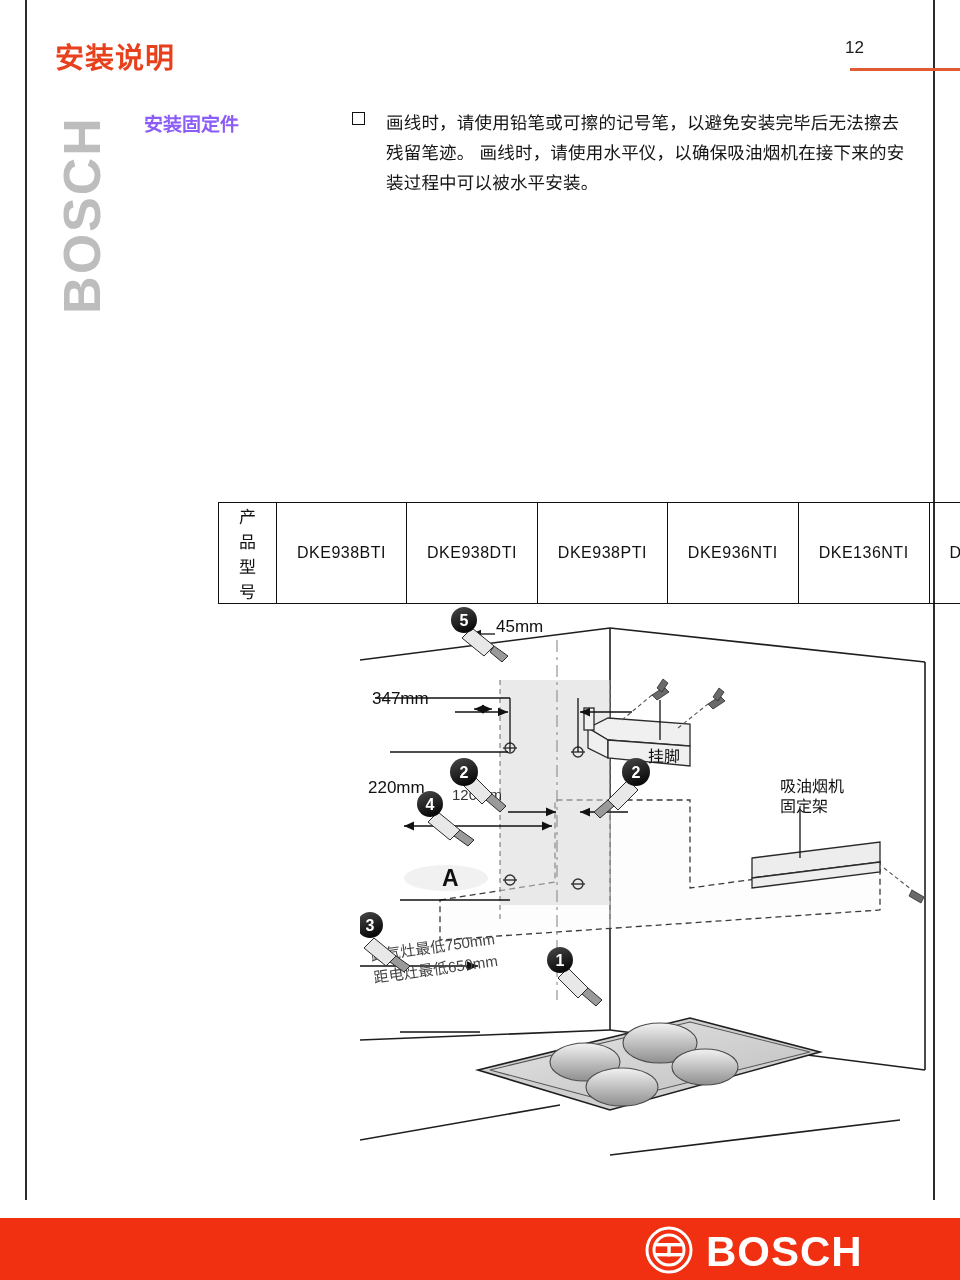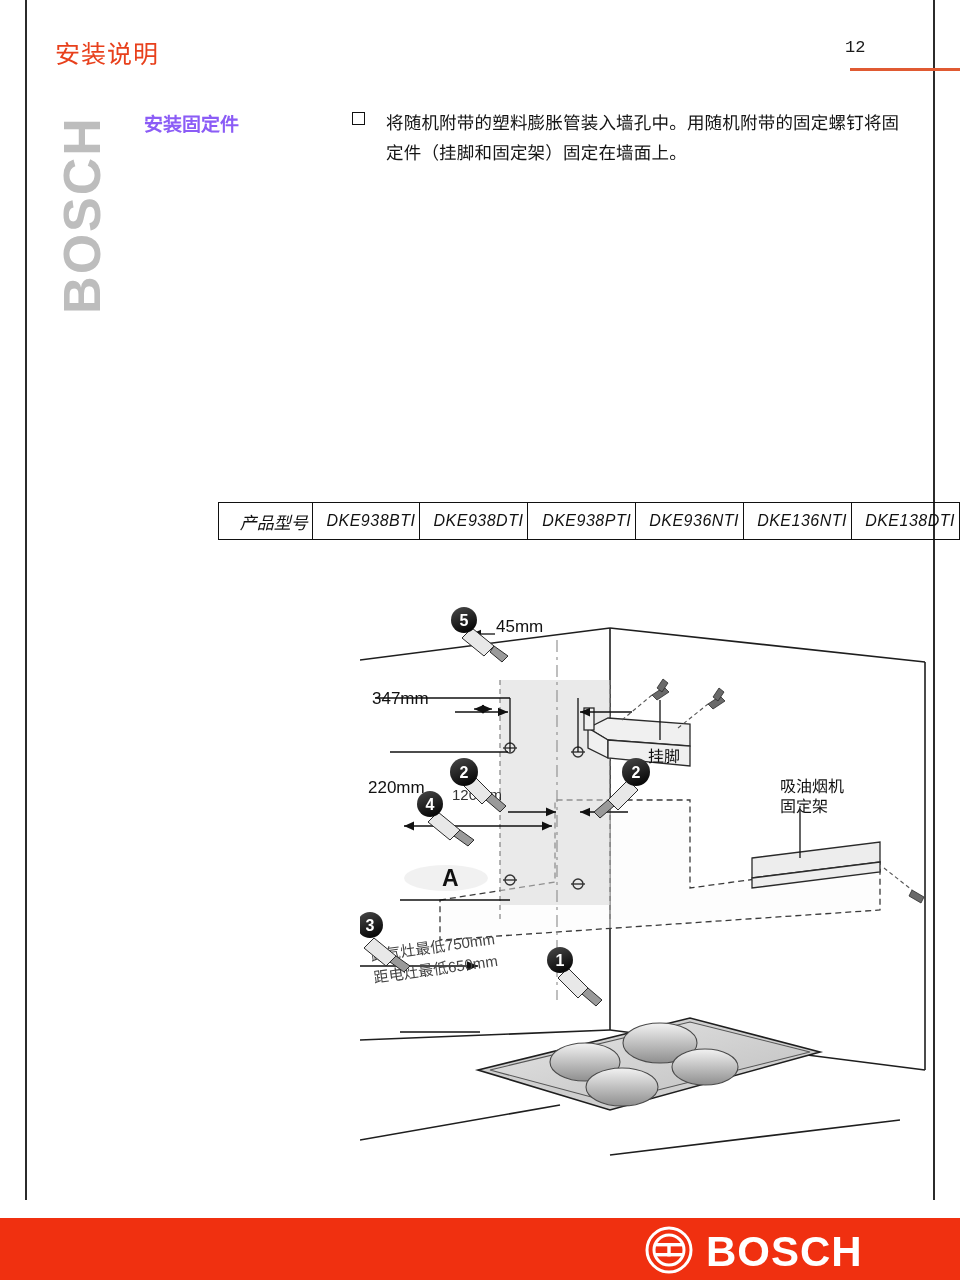--- a/index.html
+++ b/index.html
@@ -35,33 +35,33 @@
     width: 2px;
     height: 1200px;
     background: #2b2b2b;
   }
 
   
   .header-title {
     position: absolute;
     left: 55px;
     top: 34px;
-    font-size: 25px;
-    font-weight: normal;
+    font-size: 29px;
+    font-weight: bold;
     color: #e8401c;
     letter-spacing: 1px;
     white-space: nowrap;
   }
   .page-number {
     position: absolute;
     left: 845px;
     top: 38px;
     font-size: 17px;
     color: #1a1a1a;
-    font-family: Liberation Mono, monospace;
+    font-family: Liberation Sans, sans-serif;
   }
   .header-underline {
     position: absolute;
     left: 850px;
     top: 68px;
     width: 110px;
     height: 3px;
     background: #e05a32;
   }
 
@@ -144,27 +144,26 @@
   .spec-table {
     position: absolute;
     left: 218px;
     top: 502px;
     border-collapse: collapse;
     table-layout: fixed;
   }
   .spec-table td {
     border: 1.8px solid #111;
     height: 36px;
-    text-align: right;
+    text-align: left;
     vertical-align: middle;
     font-size: 16px;
     color: #111;
     font-family: "Liberation Sans", sans-serif;
-    padding: 0 4px;
-    font-style: italic;
+    padding: 0 20px;
   }
   .spec-table td.label-cell {
     width: 100px;
     font-size: 17px;
     letter-spacing: 0px;
   }
   .spec-table td.model-cell {
     width: 101px;
     letter-spacing: 0.5px;
   }
@@ -238,21 +237,22 @@
   <div class="page-number">12</div>
   <div class="header-underline"></div>
 
   <div class="bosch-vertical">BOSCH</div>
 
   <div class="section-heading">安装固定件</div>
 
   <div class="bullets">
     <div class="bullet-row">
       <div class="bullet-marker"><span class="sq"></span></div>
-      <div class="bullet-text">将随机附带的塑料膨胀管装入墙孔中。用随机附带的固定螺钉将固定件（挂脚和固定架）固定在墙面上。</div>
+      <div class="bullet-text">画线时，请使用铅笔或可擦的记号笔，以避免安装完毕后无法擦去残留笔迹。
+画线时，请使用水平仪，以确保吸油烟机在接下来的安装过程中可以被水平安装。</div>
     </div>
   </div>
 
   <table class="spec-table">
     <tbody>
         <tr>
       <td class="label-cell">产品型号</td>
       <td class="model-cell">DKE938BTI</td>
       <td class="model-cell">DKE938DTI</td>
       <td class="model-cell">DKE938PTI</td>

